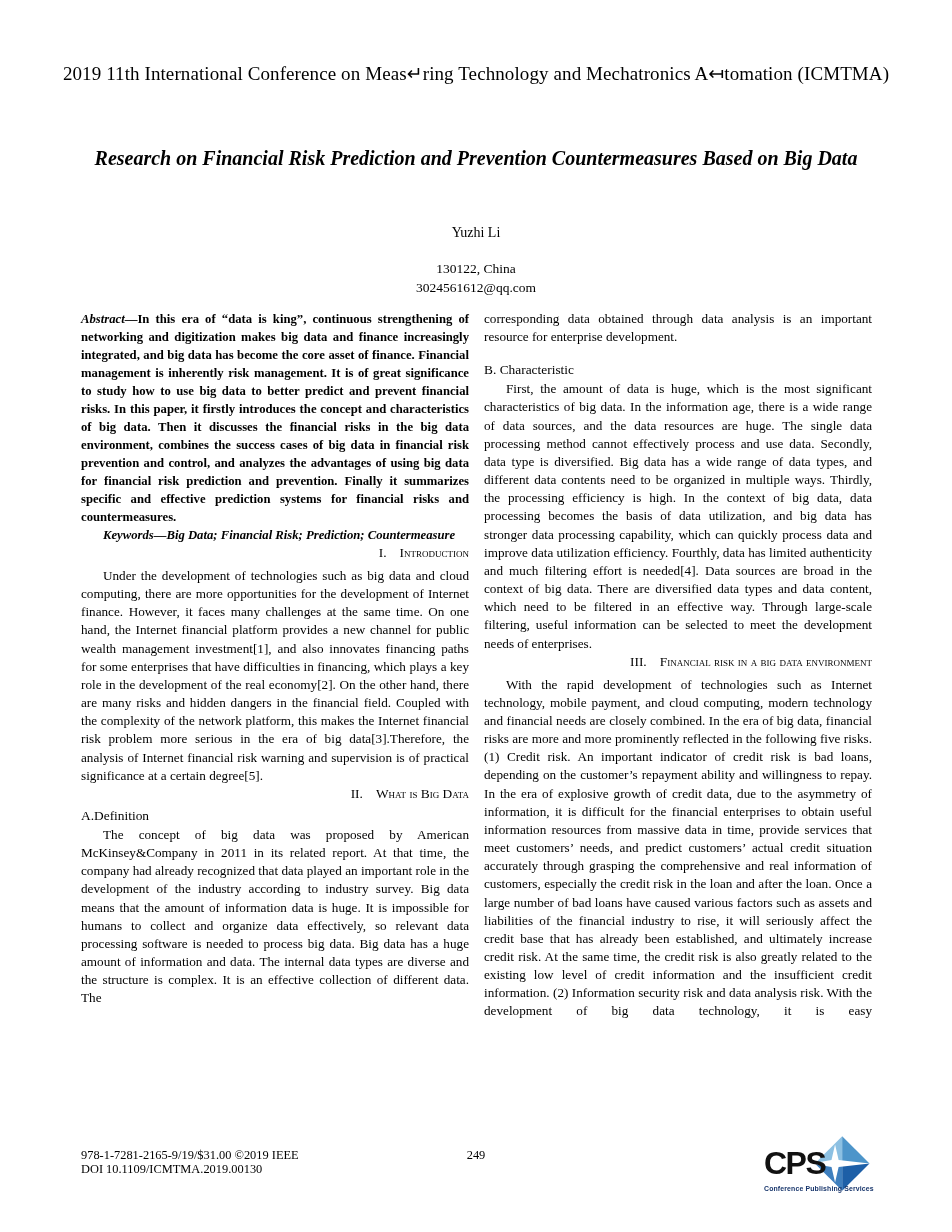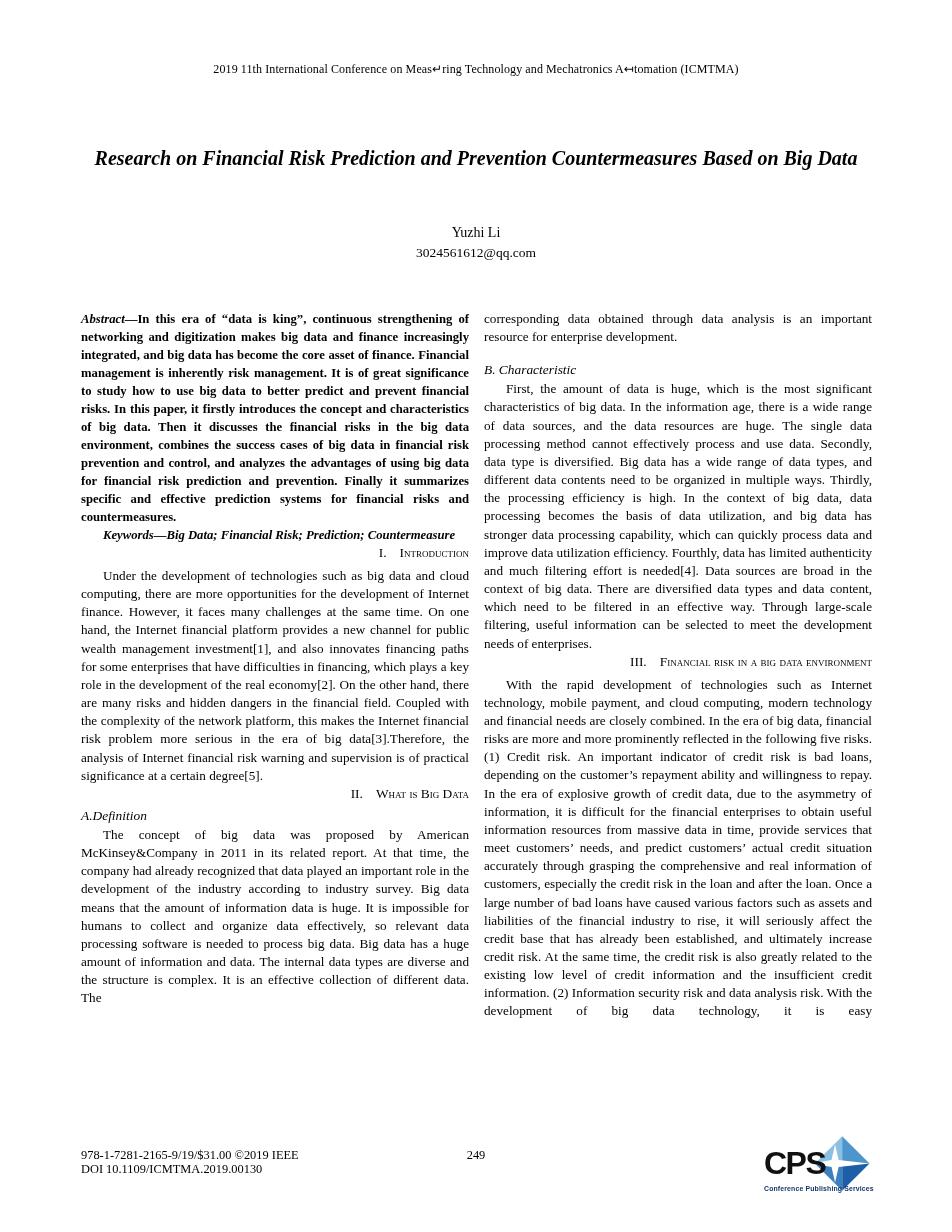--- a/index.html
+++ b/index.html
@@ -2,50 +2,50 @@
 <html><head>
 <meta charset="utf-8">
 <style>
   html,body{margin:0;padding:0;}
   body{
     width:952px;height:1232px;background:#ffffff;color:#000;
     font-family:"Liberation Serif", serif;position:relative;overflow:hidden;
   }
   .page-header{
     position:absolute;top:62px;left:0;width:100%;text-align:center;
-    font-size:12px;letter-spacing:.1px;
+    font-size:19px;letter-spacing:.1px;
   }
   .paper-title{
     position:absolute;top:143px;left:86px;width:780px;text-align:center;
     font-size:20px;font-weight:bold;line-height:31px;font-style:italic;
   }
   .author-block{
     position:absolute;top:224px;left:66px;width:820px;text-align:center;
     font-size:14px;line-height:18.8px;
   }
-  .author-name{margin-bottom:1px;}
+  .author-name{margin-bottom:17px;}
   .affil{font-size:13.5px;}
   .columns{
     position:absolute;top:310px;left:81px;width:792px;
     display:flex;gap:15px;
   }
   .col{width:388px;}
   .col p{margin:0;text-align:justify;font-size:13.2px;line-height:18.15px;}
   p.abstract{font-weight:bold;font-size:12.7px;line-height:18.0px;}
   p.abstract .lead{font-style:italic;}
   p.keywords{font-weight:bold;font-style:italic;font-size:12.7px;line-height:18.0px;text-indent:22px;}
   .indent{text-indent:22px;}
   .justify-last{text-align-last:justify;}
   .sec-heading{
     text-align:right;font-size:13.4px;font-weight:normal;
     margin:1px 0 6px;
   }
   .sec-heading .num{margin-right:13px;}
   .sec-heading .sc{font-variant:small-caps;}
-  .subhead{font-size:13.4px;margin:3px 0 2px;text-align:left;font-style:italic;}
+  .subhead{font-size:13.4px;margin:3px 0 2px;text-align:left;}
   .subhead-b{margin-top:16px;}
   .footer-left{
     position:absolute;left:81px;top:1148px;font-size:12.4px;line-height:14px;
   }
   .page-num{
     position:absolute;top:1148px;left:0;width:952px;text-align:center;font-size:12.4px;
   }
   
   .cps-logo{position:absolute;top:1138px;right:64px;width:124px;height:62px;}
   .cps-text{
@@ -60,20 +60,21 @@
 </style>
 </head>
 <body>
 
 <div class="page-header">2019 11th International Conference on Meas↵ring Technology and Mechatronics A↤tomation (ICMTMA)</div>
 
 <div class="paper-title">Research on Financial Risk Prediction and Prevention Countermeasures Based on Big Data</div>
 
 <div class="author-block">
   <div class="author-name">Yuzhi Li</div>
+  <div class="affil">130122, China</div>
   <div class="affil">3024561612@qq.com</div>
 </div>
 
 <div class="columns">
 
   <div class="col">
     <p class="abstract"><span class="lead">Abstract</span><span>—In this era of “data is king”, continuous strengthening of networking and digitization makes big data and finance increasingly integrated, and big data has become the core asset of finance. Financial management is inherently risk management. It is of great significance to study how to use big data to better predict and prevent financial risks. In this paper, it firstly introduces the concept and characteristics of big data. Then it discusses the financial risks in the big data environment, combines the success cases of big data in financial risk prevention and control, and analyzes the advantages of using big data for financial risk prediction and prevention. Finally it summarizes specific and effective prediction systems for financial risks and countermeasures.</span></p>
     <p class="keywords"><span>Keywords</span><span>—Big Data; Financial Risk; Prediction; Countermeasure</span></p>
 
     <div class="sec-heading"><span class="num">I.</span><span class="sc">Introduction</span></div>

